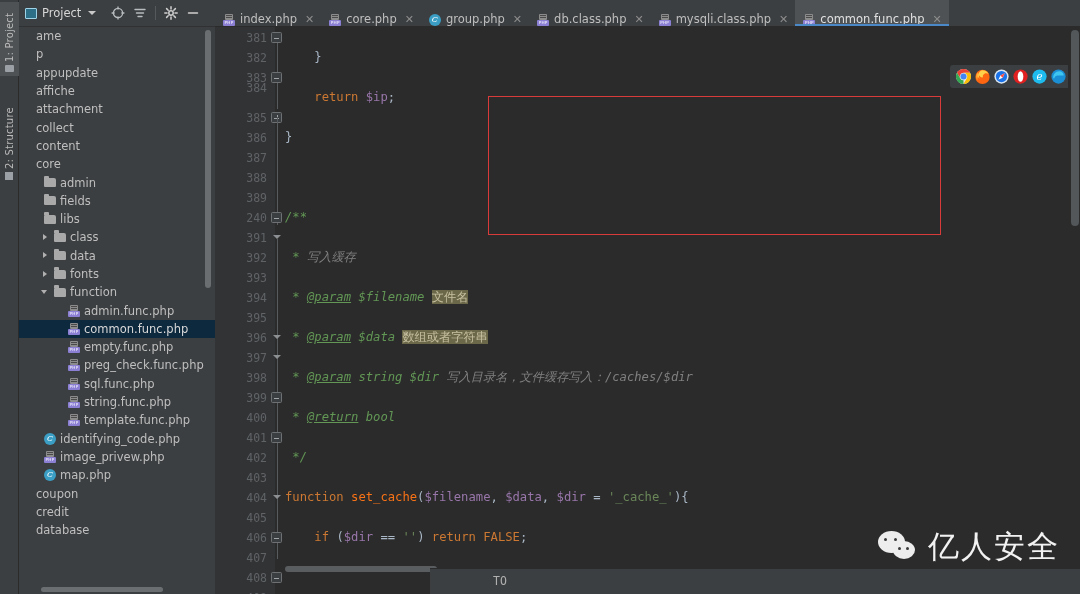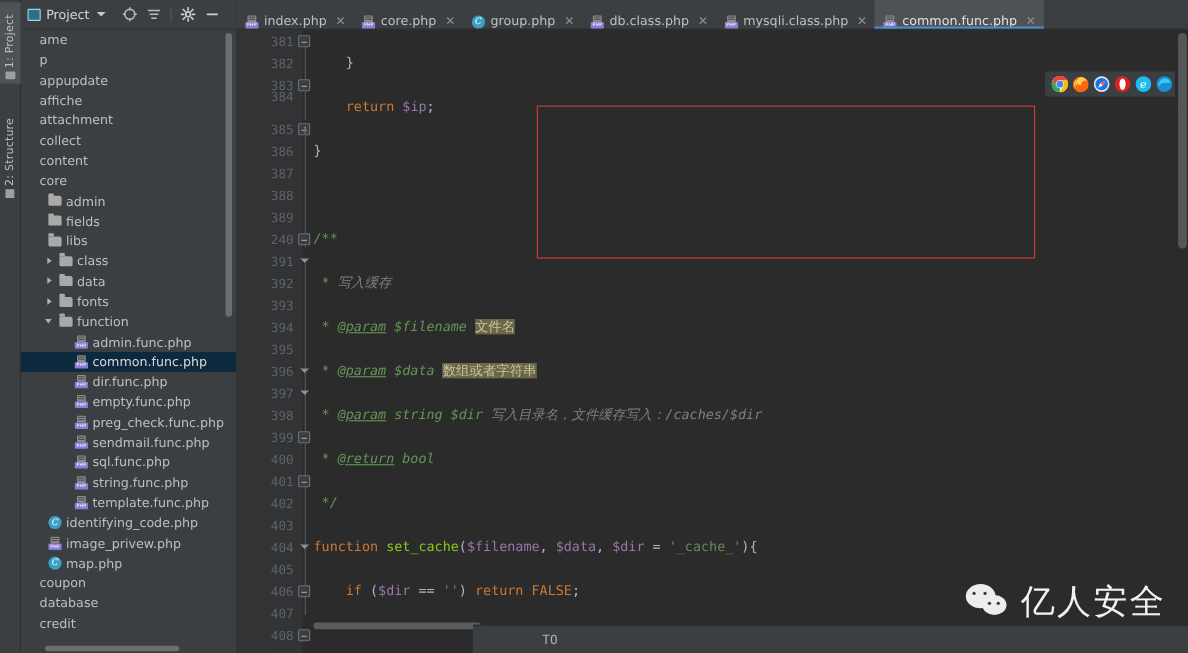--- a/index.html
+++ b/index.html
@@ -117,21 +117,21 @@
   .foldarrow::before{content:"";position:absolute;left:1.5px;top:3px;border-top:4px solid #8d9093;border-left:4px solid transparent;border-right:4px solid transparent;}
 
   .code {
     position:absolute; left:70px; top:27px; right:0; bottom:0;
     font-family:"DejaVu Sans Mono","Liberation Mono",monospace;
     font-size:12.2px; line-height:20px; color:#a9b7c6; white-space:pre;
     overflow:hidden;
   }
   .cl { height:20px; }
   .kw  { color:#cc7832; }
-  .fn  { color:#84cc16; }
+  .fn  { color:#f97316; }
   .var { color:#9876aa; }
   .str { color:#6a8759; }
   .cmt { color:#629755; font-style:italic; }
   .cmtg{ color:#808080; font-style:italic; }
   .tag { color:#629755; font-style:italic; text-decoration:underline; }
   .plain{ color:#a9b7c6; }
   .hl  { background:#6b6849; color:#c7c0a0; }
 
   
   .annot {
@@ -302,45 +302,29 @@
             <span class="bot">PHP</span>
           </span>
           <span>common.func.php</span>
         </div>
         <div class="row indent-3">
           <span class="arrow"></span>
           <span class="ico php">
             <span class="top"></span>
             <span class="bot">PHP</span>
           </span>
-          <span>dir.func.php</span>
+          <span>empty.func.php</span>
         </div>
         <div class="row indent-3">
           <span class="arrow"></span>
           <span class="ico php">
             <span class="top"></span>
             <span class="bot">PHP</span>
           </span>
-          <span>empty.func.php</span>
-        </div>
-        <div class="row indent-3">
-          <span class="arrow"></span>
-          <span class="ico php">
-            <span class="top"></span>
-            <span class="bot">PHP</span>
-          </span>
           <span>preg_check.func.php</span>
-        </div>
-        <div class="row indent-3">
-          <span class="arrow"></span>
-          <span class="ico php">
-            <span class="top"></span>
-            <span class="bot">PHP</span>
-          </span>
-          <span>sendmail.func.php</span>
         </div>
         <div class="row indent-3">
           <span class="arrow"></span>
           <span class="ico php">
             <span class="top"></span>
             <span class="bot">PHP</span>
           </span>
           <span>sql.func.php</span>
         </div>
         <div class="row indent-3">
@@ -376,25 +360,25 @@
           <span class="arrow"></span>
           <span class="ico cls">C</span>
           <span>map.php</span>
         </div>
         <div class="row indent-0">
           <span class="arrow"></span>
           <span>coupon</span>
         </div>
         <div class="row indent-0">
           <span class="arrow"></span>
+          <span>credit</span>
+        </div>
+        <div class="row indent-0">
+          <span class="arrow"></span>
           <span>database</span>
-        </div>
-        <div class="row indent-0">
-          <span class="arrow"></span>
-          <span>credit</span>
         </div>
       </div>
     <div class="proj-scroll"></div>
     <div class="proj-hscroll"></div>
   </div>
 
   <div class="editor">
 
     <div class="tabbar" id="tabbar">
         <div class="tab">

